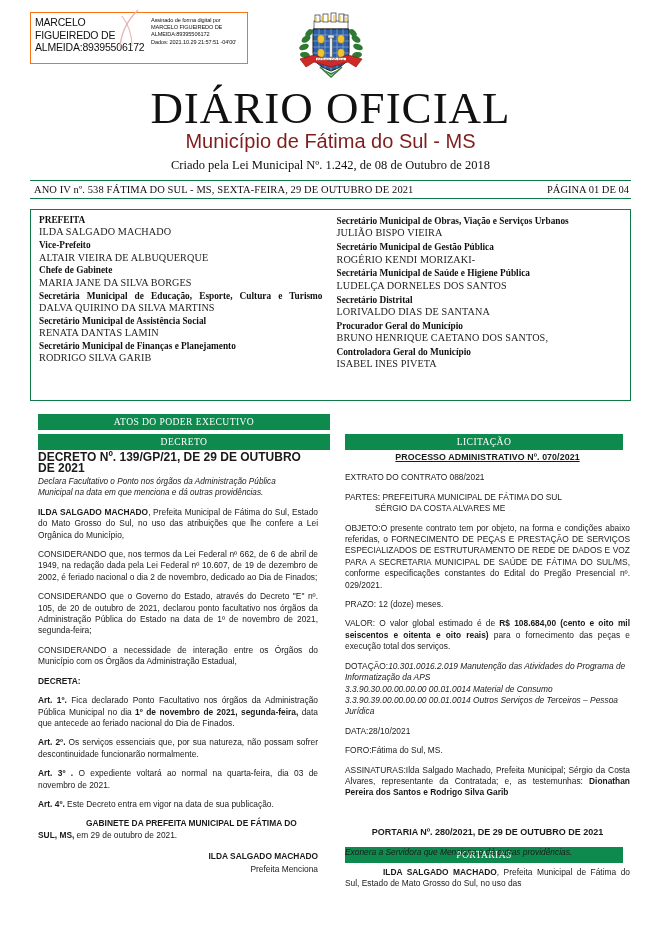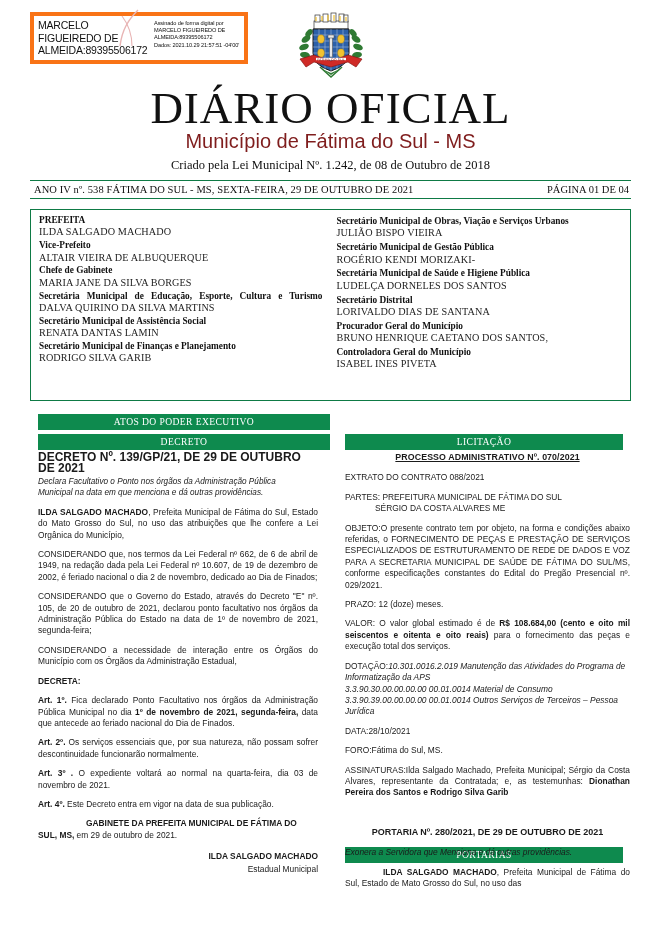--- a/index.html
+++ b/index.html
@@ -9,21 +9,21 @@
     font-family:"Liberation Serif", serif;
     color:#000;
     overflow:hidden;
     position:relative;
   }
   .page{width:661px;height:935px;position:relative;box-sizing:border-box;padding:0 30px;}
 
   
   .sigbox{
     position:absolute;left:30px;top:12px;width:218px;height:52px;
-    border:4px solid #f97316;box-sizing:border-box;
+    border:1px solid #f97316;box-sizing:border-box;
     display:flex;align-items:stretch;overflow:hidden;background:#fff;
   }
   .sigbox .signame{
     width:112px;padding:3px 2px 0 4px;
     font-family:"Liberation Sans", sans-serif;
     font-size:10.5px;line-height:12.5px;letter-spacing:-0.2px;
     color:#111;
   }
   .sigbox .sigmeta{
     flex:1;padding:4px 2px 0 2px;
@@ -267,21 +267,21 @@
 
     <p><span class="b">Art. 2º.</span><span> Os serviços essenciais que, por sua natureza, não possam sofrer descontinuidade funcionarão normalmente.</span></p>
 
     <p><span class="b">Art. 3º .</span><span>   O expediente voltará ao normal na quarta-feira, dia 03 de novembro de 2021.</span></p>
 
     <p><span class="b">Art. 4º.</span><span> Este Decreto entra em vigor na data de sua publicação.</span></p>
 
     <p class="nojust" style="text-indent:48px;margin-bottom:10px;"><span class="b">GABINETE DA PREFEITA MUNICIPAL DE FÁTIMA DO SUL, MS,</span><span> em 29 de outubro de 2021.</span></p>
 
     <p class="b right-al tight" style="margin-bottom:1px;">ILDA SALGADO MACHADO</p>
-    <p class="right-al">Estadual Municipal</p>
+    <p class="right-al">Prefeita Menciona</p>
   </div>
 
   <div class="col right">
     <div class="proc-title">PROCESSO ADMINISTRATIVO Nº. 070/2021</div>
 
     <p>EXTRATO DO CONTRATO 088/2021</p>
 
     <p class="nojust"><span>PARTES: PREFEITURA MUNICIPAL DE FÁTIMA DO SUL</span><br><span style="padding-left:30px;display:inline-block;">SÉRGIO DA COSTA ALVARES ME</span></p>
 
     <p>OBJETO:O presente contrato tem por objeto, na forma e condições abaixo referidas, o FORNECIMENTO DE PEÇAS E PRESTAÇÃO DE SERVIÇOS ESPECIALIZADOS DE ESTRUTURAMENTO DE REDE DE DADOS E VOZ PARA A SECRETARIA MUNICIPAL DE SAÚDE DE FÁTIMA DO SUL/MS, conforme especificações constantes do Edital do Pregão Presencial nº. 029/2021.</p>

